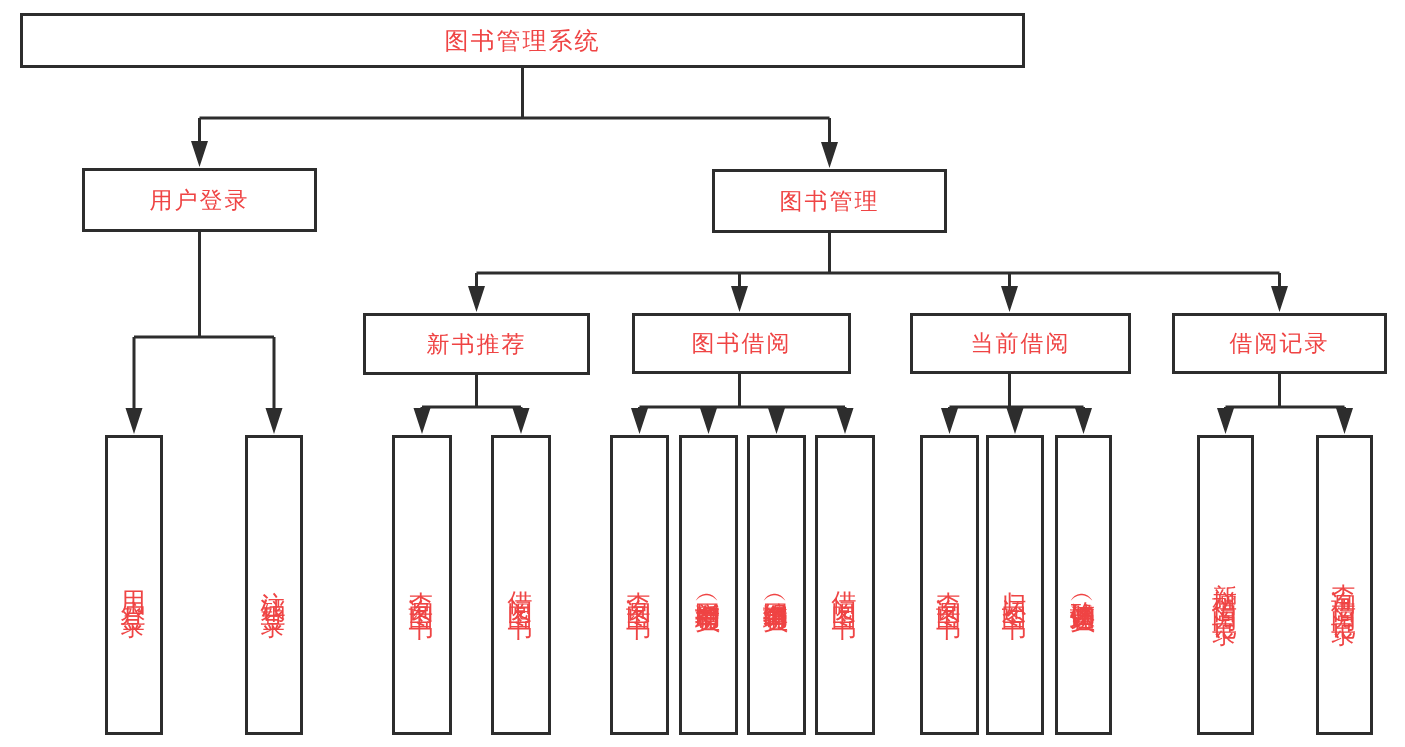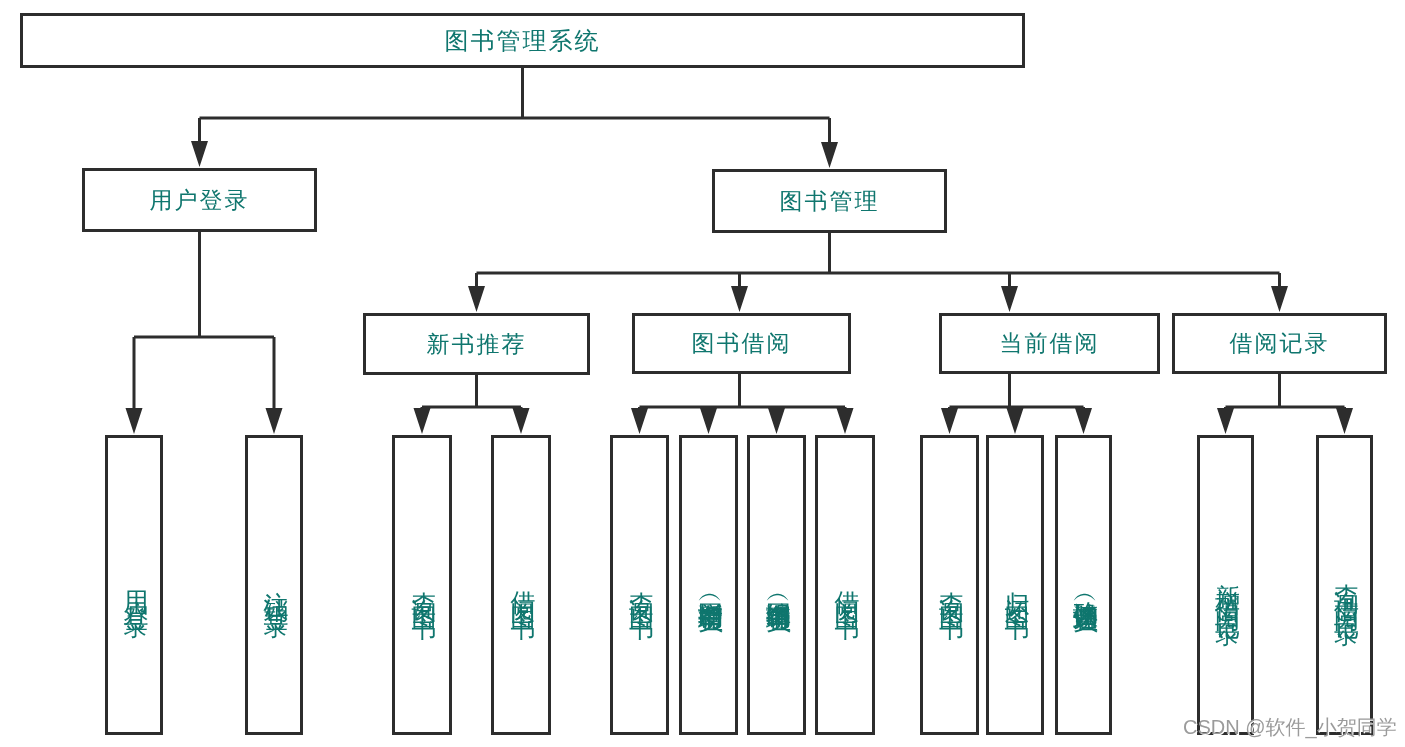--- a/index.html
+++ b/index.html
@@ -5,24 +5,23 @@
   html,body{margin:0;padding:0;}
   body{
     width:1405px;height:747px;position:relative;overflow:hidden;
     background:#ffffff;
     font-family:"Liberation Sans","DejaVu Sans",sans-serif;
   }
   .stage{position:absolute;inset:0;width:1405px;height:747px;}
   svg.wires{position:absolute;left:0;top:0;z-index:1;}
   .node{
     position:absolute;box-sizing:border-box;z-index:2;
-    background:#ffffff;border:3px solid #2d2d2d;color:#0f766e;
+    background:#ffffff;border:3px solid #2d2d2d;color:#ef4444;
     display:flex;align-items:center;justify-content:center;
     text-align:center;
-    font-family:Liberation Mono, monospace;
   }
   .h-node{font-size:23px;letter-spacing:2px;}
   .root-node{font-size:24px;}
   .v-node{
     writing-mode:vertical-rl;
     font-size:25px;letter-spacing:8px;
     padding-top:4px;
   }
   .v-node.tight{letter-spacing:1px;padding-top:2px;}
   .watermark{
@@ -65,36 +64,35 @@
              M1336 408 L1353 408 L1344.5 434 Z" fill="#2d2d2d"></path>
   </svg>
 
   <div class="node h-node root-node" style="left:20px;top:13px;width:1005px;height:55px;">图书管理系统</div>
 
   <div class="node h-node" style="left:82px;top:168px;width:235px;height:64px;">用户登录</div>
   <div class="node h-node" style="left:363px;top:313px;width:227px;height:62px;">新书推荐</div>
 
   <div class="node h-node" style="left:712px;top:169px;width:235px;height:64px;">图书管理</div>
   <div class="node h-node" style="left:632px;top:313px;width:219px;height:61px;">图书借阅</div>
-  <div class="node h-node" style="left:939px;top:313px;width:221px;height:61px;">当前借阅</div>
+  <div class="node h-node" style="left:910px;top:313px;width:221px;height:61px;">当前借阅</div>
   <div class="node h-node" style="left:1172px;top:313px;width:215px;height:61px;">借阅记录</div>
 
   <div class="node v-node" style="left:105px;top:435px;width:58px;height:300px;">用户登录</div>
   <div class="node v-node" style="left:245px;top:435px;width:58px;height:300px;">注销登录</div>
 
   <div class="node v-node" style="left:392px;top:435px;width:60px;height:300px;">查询图书</div>
   <div class="node v-node" style="left:491px;top:435px;width:60px;height:300px;">借阅图书</div>
 
   <div class="node v-node" style="left:610px;top:435px;width:59px;height:300px;">查询图书</div>
   <div class="node v-node tight" style="left:679px;top:435px;width:59px;height:300px;">新增图书（管理员）</div>
   <div class="node v-node tight" style="left:747px;top:435px;width:59px;height:300px;">编辑图书（管理员）</div>
   <div class="node v-node" style="left:815px;top:435px;width:60px;height:300px;">借阅图书</div>
 
   <div class="node v-node" style="left:920px;top:435px;width:59px;height:300px;">查询图书</div>
   <div class="node v-node" style="left:986px;top:435px;width:58px;height:300px;">归还图书</div>
   <div class="node v-node tight" style="left:1055px;top:435px;width:57px;height:300px;">确认归还（管理员）</div>
 
   <div class="node v-node" style="left:1197px;top:435px;width:57px;height:300px;">新增借阅记录</div>
   <div class="node v-node" style="left:1316px;top:435px;width:57px;height:300px;">查询借阅记录</div>
 
-  <div class="watermark">CSDN @软件_小贺同学</div>
 
 </div>
 
 </body></html>

